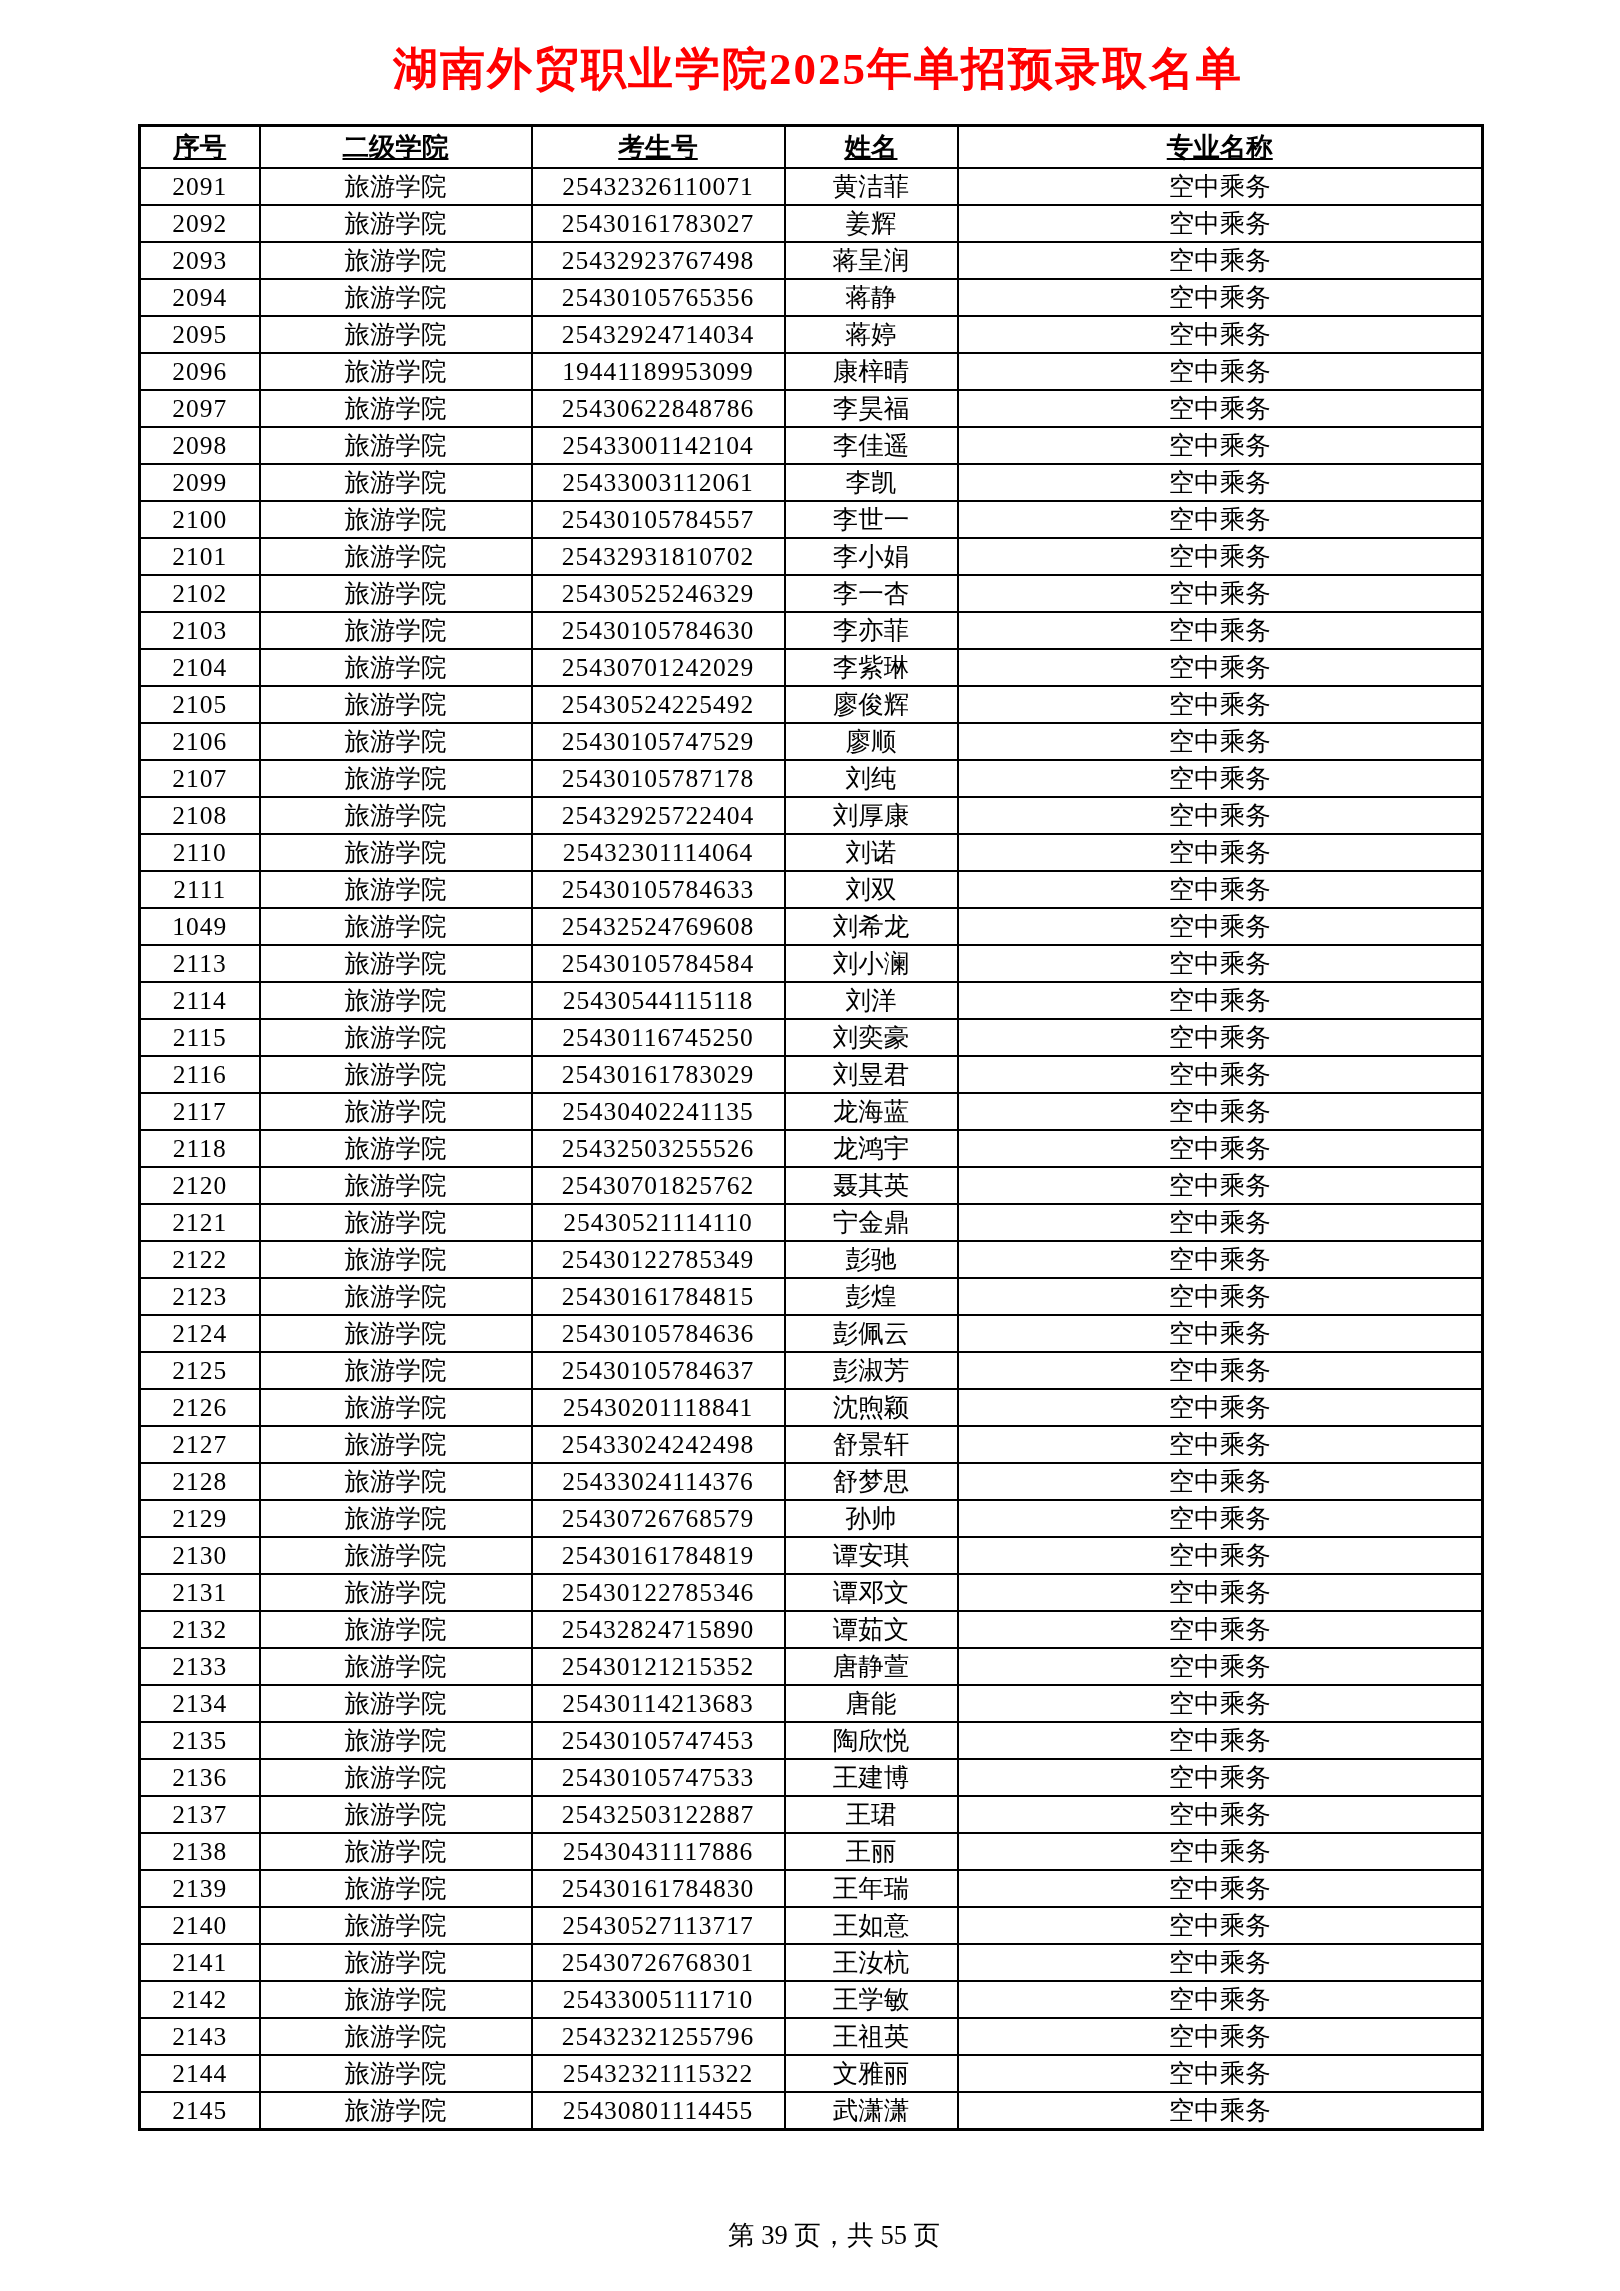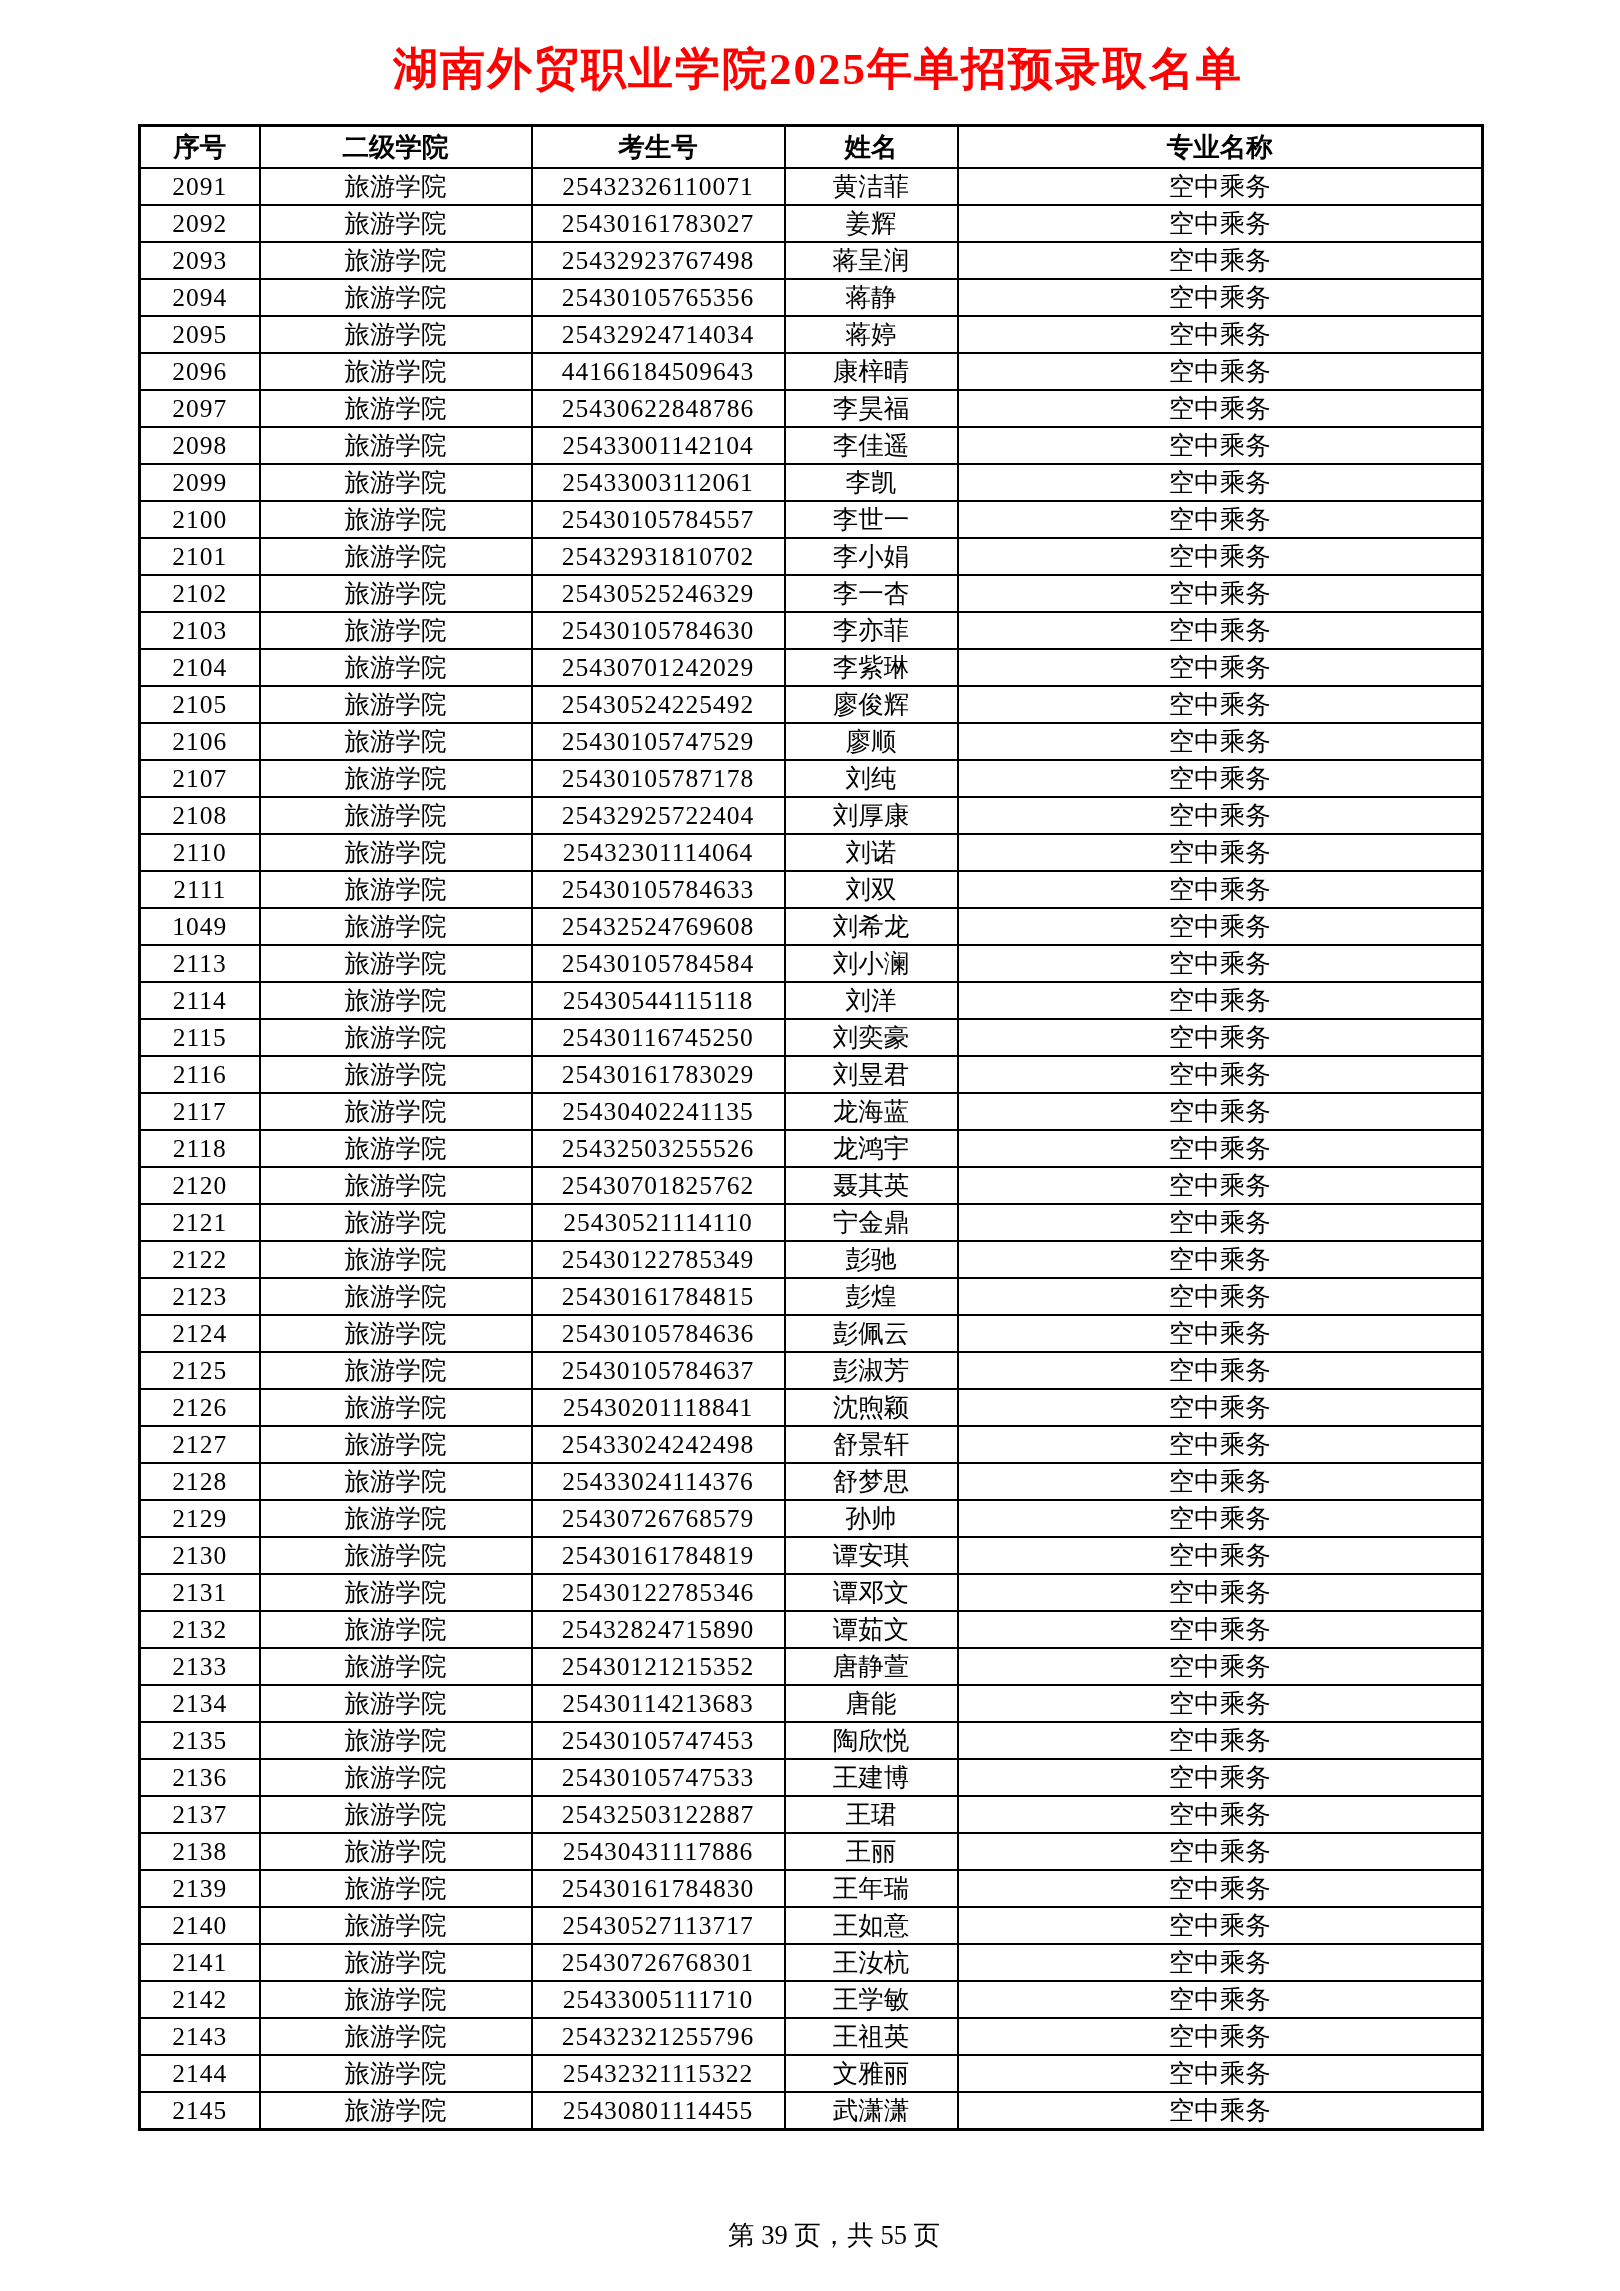--- a/index.html
+++ b/index.html
@@ -47,20 +47,21 @@
     padding: 0;
     white-space: nowrap;
     overflow: hidden;
     font-size: 25.5px;
     line-height: 1;
   }
   th {
     height: 40px;
     font-weight: bold;
     font-size: 26.5px;
+    text-decoration: underline;
   }
   td {
     height: 35px;
     font-weight: normal;
   }
   td.num {
     letter-spacing: 1px;
   }
   .page-footer {
     position: absolute;
@@ -127,21 +128,21 @@
       <tr>
         <td class="num">2095</td>
         <td>旅游学院</td>
         <td class="num">25432924714034</td>
         <td>蒋婷</td>
         <td>空中乘务</td>
       </tr>
       <tr>
         <td class="num">2096</td>
         <td>旅游学院</td>
-        <td class="num">44166184509643</td>
+        <td class="num">19441189953099</td>
         <td>康梓晴</td>
         <td>空中乘务</td>
       </tr>
       <tr>
         <td class="num">2097</td>
         <td>旅游学院</td>
         <td class="num">25430622848786</td>
         <td>李昊福</td>
         <td>空中乘务</td>
       </tr>

